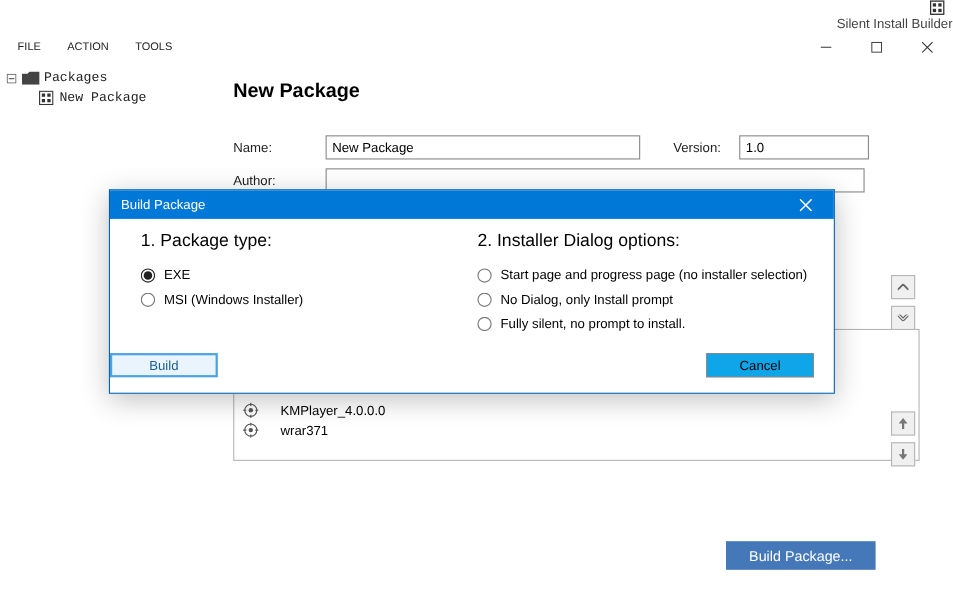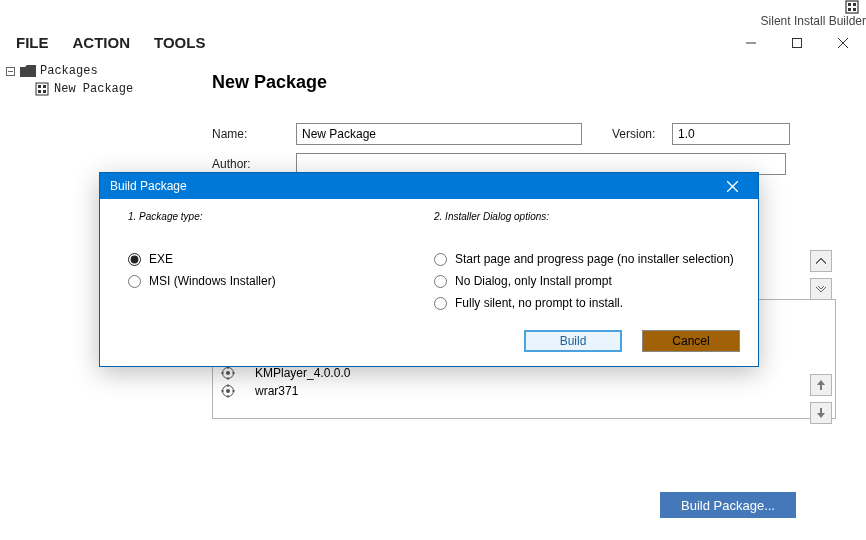--- a/index.html
+++ b/index.html
@@ -5,21 +5,21 @@
 * { box-sizing: border-box; margin: 0; padding: 0; }
 body { font-family: "Segoe UI", Tahoma, sans-serif; font-size: 12px; background: #fff; width: 866px; height: 540px; overflow: hidden; position: relative; }
 
 .titlebar { height: 30px; display: flex; align-items: flex-end; padding: 0 0 0 8px; background: #fff; flex-direction: column; }
 .titlebar .app-icon { width: 16px; height: 16px; margin-right: 6px; display: inline-flex; align-items: center; justify-content: center; }
 .titlebar .app-title { color: #444; font-size: 12px; }
 .titlebar .window-controls { margin-left: auto; display: flex; }
 .titlebar .window-controls .ctl { width: 46px; height: 30px; display: flex; align-items: center; justify-content: center; color: #555; }
 
 .menubar { height: 24px; display: flex; align-items: center; padding: 0 6px; gap: 4px; }
-.menubar .menu-item { padding: 4px 10px; font-size: 15px; color: #222; font-weight: bold; }
+.menubar .menu-item { padding: 4px 10px; font-size: 10px; color: #222; }
 
 .content { position: absolute; top: 54px; left: 0; right: 0; bottom: 0; display: flex; }
 .sidebar { width: 192px; border-right: 0; padding: 8px 6px; font-family: Liberation Mono, monospace; }
 .tree-row { display: flex; align-items: center; gap: 4px; padding: 2px 0; font-size: 12px; color: #222; }
 .tree-row.indent { padding-left: 28px; }
 .tree-toggle { width: 10px; text-align: center; color: #555; font-size: 10px; }
 .tree-icon { width: 16px; height: 14px; display: inline-flex; align-items: center; justify-content: center; }
 
 .main { flex: 1; padding: 8px 30px 10px 20px; position: relative; }
 .page-title { font-size: 18px; font-weight: bold; margin: 10px 0 30px 0; }
@@ -42,25 +42,25 @@
 .updown-buttons .sb { width: 22px; height: 22px; border: 1px solid #b5b5b5; background: #f0f0f0; display: flex; align-items: center; justify-content: center; font-size: 11px; color: #555; }
 
 .build-package-btn { position: absolute; right: 70px; bottom: 22px; width: 136px; height: 26px; background: #4478b8; color: #fff; border: none; font-size: 13px; font-family: inherit; }
 
 
 .modal { position: absolute; left: 99px; top: 172px; width: 660px; background: #fff; border: 1px solid #0063b1; box-shadow: 0 6px 24px rgba(0,0,0,.25); z-index: 50; }
 .modal-titlebar { height: 26px; background: #0078d7; color: #fff; display: flex; align-items: center; padding: 0 6px 0 10px; font-size: 12px; }
 .modal-titlebar .close { margin-left: auto; width: 40px; height: 26px; display: flex; align-items: center; justify-content: center; }
 .modal-body { display: flex; padding: 12px 18px 16px 28px; gap: 0; }
 .modal-col { flex: 1; }
-.modal-col h4 { font-weight: normal; font-size: 10px; margin-bottom: 26px; font-style: italic; }
+.modal-col h4 { font-weight: normal; font-size: 16px; margin-bottom: 10px; }
 .radio-row { display: flex; align-items: center; gap: 8px; padding: 4px 0; font-size: 12px; }
 .radio-row input[type=radio] { width: 13px; height: 13px; accent-color: #222; }
-.modal-footer { display: flex; gap: 20px; justify-content: flex-end; padding: 0 18px 14px 0; }
-.modal-footer button { width: 98px; height: 22px; font-size: 12px; font-family: inherit; border: 1px solid #888; background: #a16207; }
+.modal-footer { display: flex; gap: 4px; justify-content: space-between; padding: 0 18px 14px 0; }
+.modal-footer button { width: 98px; height: 22px; font-size: 12px; font-family: inherit; border: 1px solid #888; background: #0ea5e9; }
 .modal-footer button.primary { border: 2px solid #4aa3e0; color: #1b5f97; background: #eaf4fd; }
 
 svg { display: block; }
 </style>
 </head>
 <body>
 
 <div class="titlebar">
   <span class="app-icon">
     <svg width="14" height="14" viewBox="0 0 14 14">

